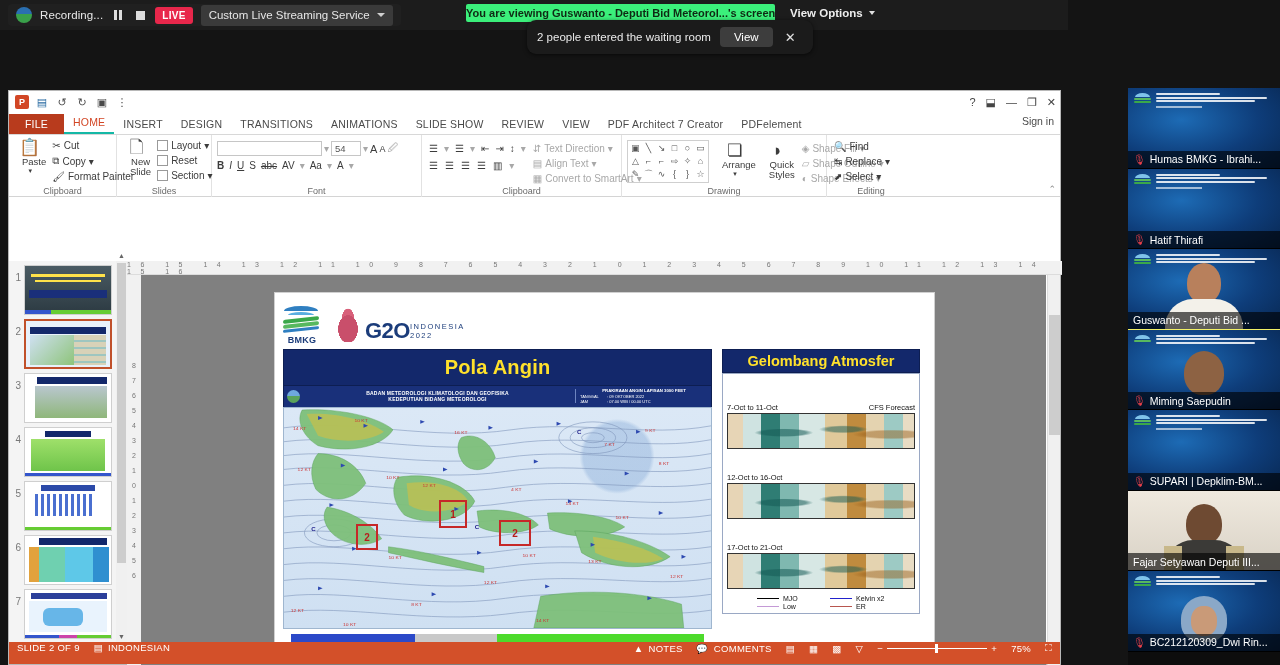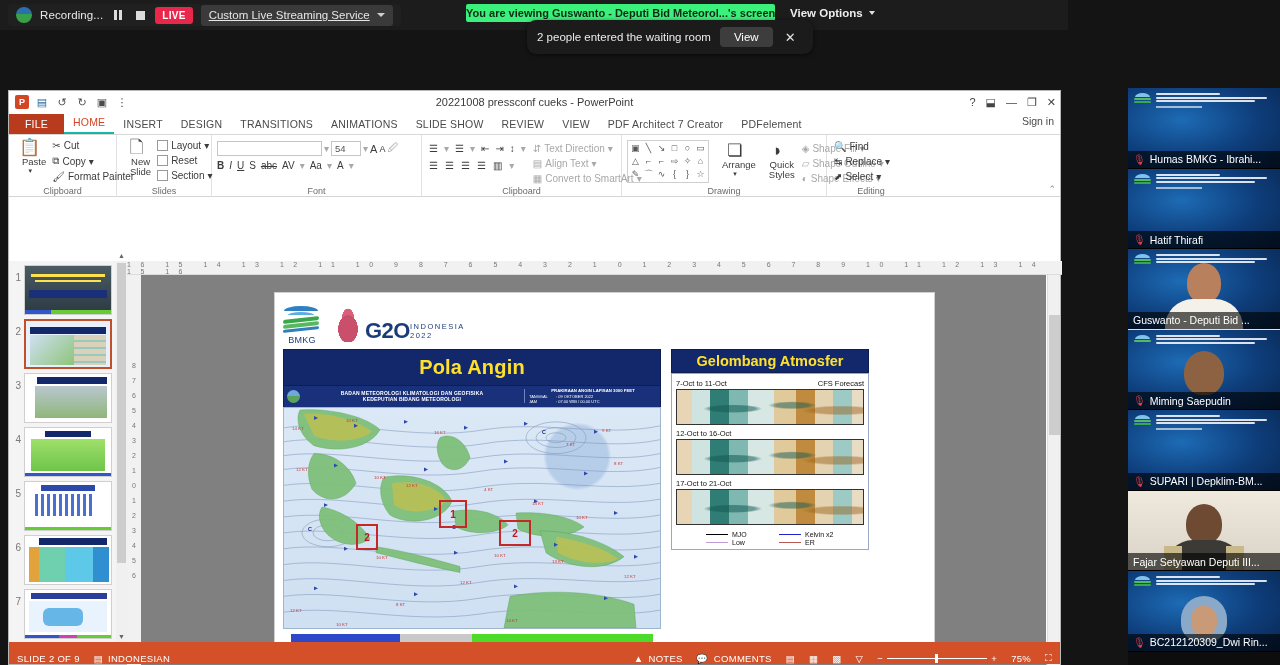--- a/index.html
+++ b/index.html
@@ -34,21 +34,21 @@
   .pause-ic { display: flex; gap: 2px; }
   .pause-ic i { width: 3px; height: 10px; background: #dcdcdc; display: block; }
   .stop-ic { width: 9px; height: 9px; background: #dcdcdc; }
   .live-badge {
     background: #e8274b; color: #fff; font-size: 10px; font-weight: bold;
     padding: 3px 7px; border-radius: 3px; letter-spacing: .3px;
   }
   .stream-select {
     display: flex; align-items: center; gap: 7px;
     background: #3a3a3a; border-radius: 3px; color: #e6e6e6;
-    font-size: 11.5px; padding: 4px 8px; height: 21px; cursor: pointer; text-decoration: underline;
+    font-size: 11.5px; padding: 4px 8px; height: 21px; cursor: pointer;
   }
   .caret-dn { width: 0; height: 0; border-left: 4px solid transparent; border-right: 4px solid transparent; border-top: 4px solid #cfcfcf; }
 
   .viewing-banner {
     position: absolute; left: 466px; top: 4px; height: 18px;
     background: #3bf07b; color: #0f2a14; font-size: 11px; font-weight: bold;
     display: flex; align-items: center; padding: 0 0; border-radius: 2px;
     white-space: nowrap;
   }
   .view-options {
@@ -164,28 +164,28 @@
     background: #808080;
   }
   .slide {
     position: absolute; left: 133px; top: 17px; width: 661px; height: 372px;
     background: #fff; border: 1px solid #d0d0d0;
   }
   .slide-hdr { display: flex; align-items: center; gap: 10px; padding: 8px 0 0 6px; height: 56px;}
   .bmkg-logo { width: 42px; display: flex; flex-direction: column; align-items: center; }
   .bmkg-arcs { width: 40px; height: 30px; position: relative; }
   .bmkg-arcs i { position: absolute; display: block; border-radius: 2px; }
-  .bmkg-txt { font-size: 9px; font-weight: normal; color: #1b3c7a; letter-spacing: .3px; }
+  .bmkg-txt { font-size: 9px; font-weight: bold; color: #1b3c7a; letter-spacing: .3px; }
   .g20 { display: flex; align-items: flex-end; gap: 2px; }
   .g20-orn { width: 30px; height: 34px; position: relative; }
   .g20-text { font-size: 22px; font-weight: bold; color: #1b3c7a; letter-spacing: -.5px; line-height: 22px;}
   .g20-sub { font-size: 7.5px; color: #1b3c7a; letter-spacing: 1.5px; line-height: 9px; }
 
   .panels { display: flex; gap: 10px; padding: 0 8px; }
-  .left-panel { width: 378px; }
+  .left-panel { width: 429px; }
   .panel-title {
     background: #13286b; color: #ffe12b; font-weight: bold; text-align: center;
     font-size: 20px; padding: 6px 0; letter-spacing: .2px;
     border: 1px solid #0d1e52;
   }
   .sub-banner {
     background: #19307a; display: flex; align-items: center; gap: 4px; padding: 2px 3px;
     border-left: 1px solid #0d1e52; border-right: 1px solid #0d1e52;
   }
   .sb-logo { width: 13px; height: 13px; border-radius: 50%; background: linear-gradient(#6fa8dc 45%,#5aa35a 45%); flex: none;}
@@ -208,21 +208,21 @@
   .slide-bottombar { display: flex; height: 9px; margin: 5px 8px 0 8px; }
   .slide-bottombar i { display: block; height: 9px; }
 
   .right-panel { width: 198px; }
   .rp-title {
     background: #13286b; color: #ffe12b; font-weight: bold; text-align: center;
     font-size: 14.5px; padding: 3px 0; border: 1px solid #0d1e52;
   }
   .rp-body { border: 1px solid #9aa8c4; padding: 5px 4px 3px 4px; background: #fff; }
   .rp-block { margin-bottom: 4px; }
-  .rp-caption { display: flex; justify-content: space-between; font-size: 7.5px; color: #111; margin-bottom: 1px; }
+  .rp-caption { display: flex; justify-content: space-between; font-size: 7.5px; color: #111; margin-bottom: 1px; margin-top: 24px; }
   .rp-img {
     height: 36px; border: 1px solid #333;
     background:
       linear-gradient(90deg, #e7d5b6 0 8%, #cfe3e1 8% 18%, #2f7d74 18% 28%, #7fb8b0 28% 38%, #d7e7e4 38% 52%, #e0c99a 52% 64%, #c08b3e 64% 74%, #e4d3b0 74% 84%, #9dcac4 84% 94%, #e8dcc4 94% 100%);
     position: relative; overflow: hidden;
   }
   .rp-img::after {
     content:''; position:absolute; inset:0;
     background: radial-gradient(ellipse at 30% 55%, rgba(20,90,85,.55) 0 12%, transparent 16%),
                 radial-gradient(ellipse at 62% 45%, rgba(20,90,85,.5) 0 10%, transparent 15%),
@@ -230,21 +230,21 @@
   }
   .rp-legend { display: grid; grid-template-columns: 1fr 1fr; gap: 1px 6px; padding: 2px 18px 0 30px; }
   .lg-item { display: flex; align-items: center; gap: 4px; font-size: 7px; color: #111; }
   .lg-line { width: 22px; height: 0; border-top: 1.4px solid #000; }
   .slide-scroll-v { position: absolute; right: 0; top: 184px; width: 13px; height: 390px; background: #f0f0f0; border-left: 1px solid #dcdcdc;}
   .ssv-thumb { position: absolute; left: 1px; top: 40px; width: 11px; height: 120px; background: #cdcdcd; }
 
   
   .ppt-status {
     position: absolute; left: 0; right: 0; bottom: 0; height: 22px;
-    background: #d35029; display: flex; align-items: flex-end; color: #fff; font-size: 9.5px;
+    background: #d35029; display: flex; align-items: flex-start; color: #fff; font-size: 9.5px;
     letter-spacing: .3px;
   }
   .st-left { display: flex; align-items: center; gap: 14px; padding-left: 8px; }
   .st-right { margin-left: auto; display: flex; align-items: center; gap: 14px; padding-right: 8px; }
   .st-item { display: flex; align-items: center; gap: 5px; cursor: pointer; }
   .zoom-slider { display: flex; align-items: center; gap: 4px; width: 120px; }
   .zs-track { flex: 1; height: 1px; background: #fff; position: relative; }
   .zs-knob { position: absolute; left: 48%; top: -4px; width: 3px; height: 9px; background: #fff; }
   .zs-mid { position:absolute; left: 50%; top:-2px; width:1px;height:5px;background:#fff;}
 
@@ -317,21 +317,20 @@
 
     <div class="ppt-titlebar">
       <div class="qat">
         <span class="ppt-icon">P</span>
         <span class="qat-ic save-ic">▤</span>
         <span class="qat-ic">↺</span>
         <span class="qat-ic">↻</span>
         <span class="qat-ic">▣</span>
         <span class="qat-ic">⋮</span>
       </div>
-      <div class="ppt-title">20221008 pressconf cueks - PowerPoint</div>
       <div class="win-ctrls">
         <span>?</span>
         <span>⬓</span>
         <span>—</span>
         <span>❐</span>
         <span>✕</span>
       </div>
     </div>
 
     <div class="ppt-tabs">

